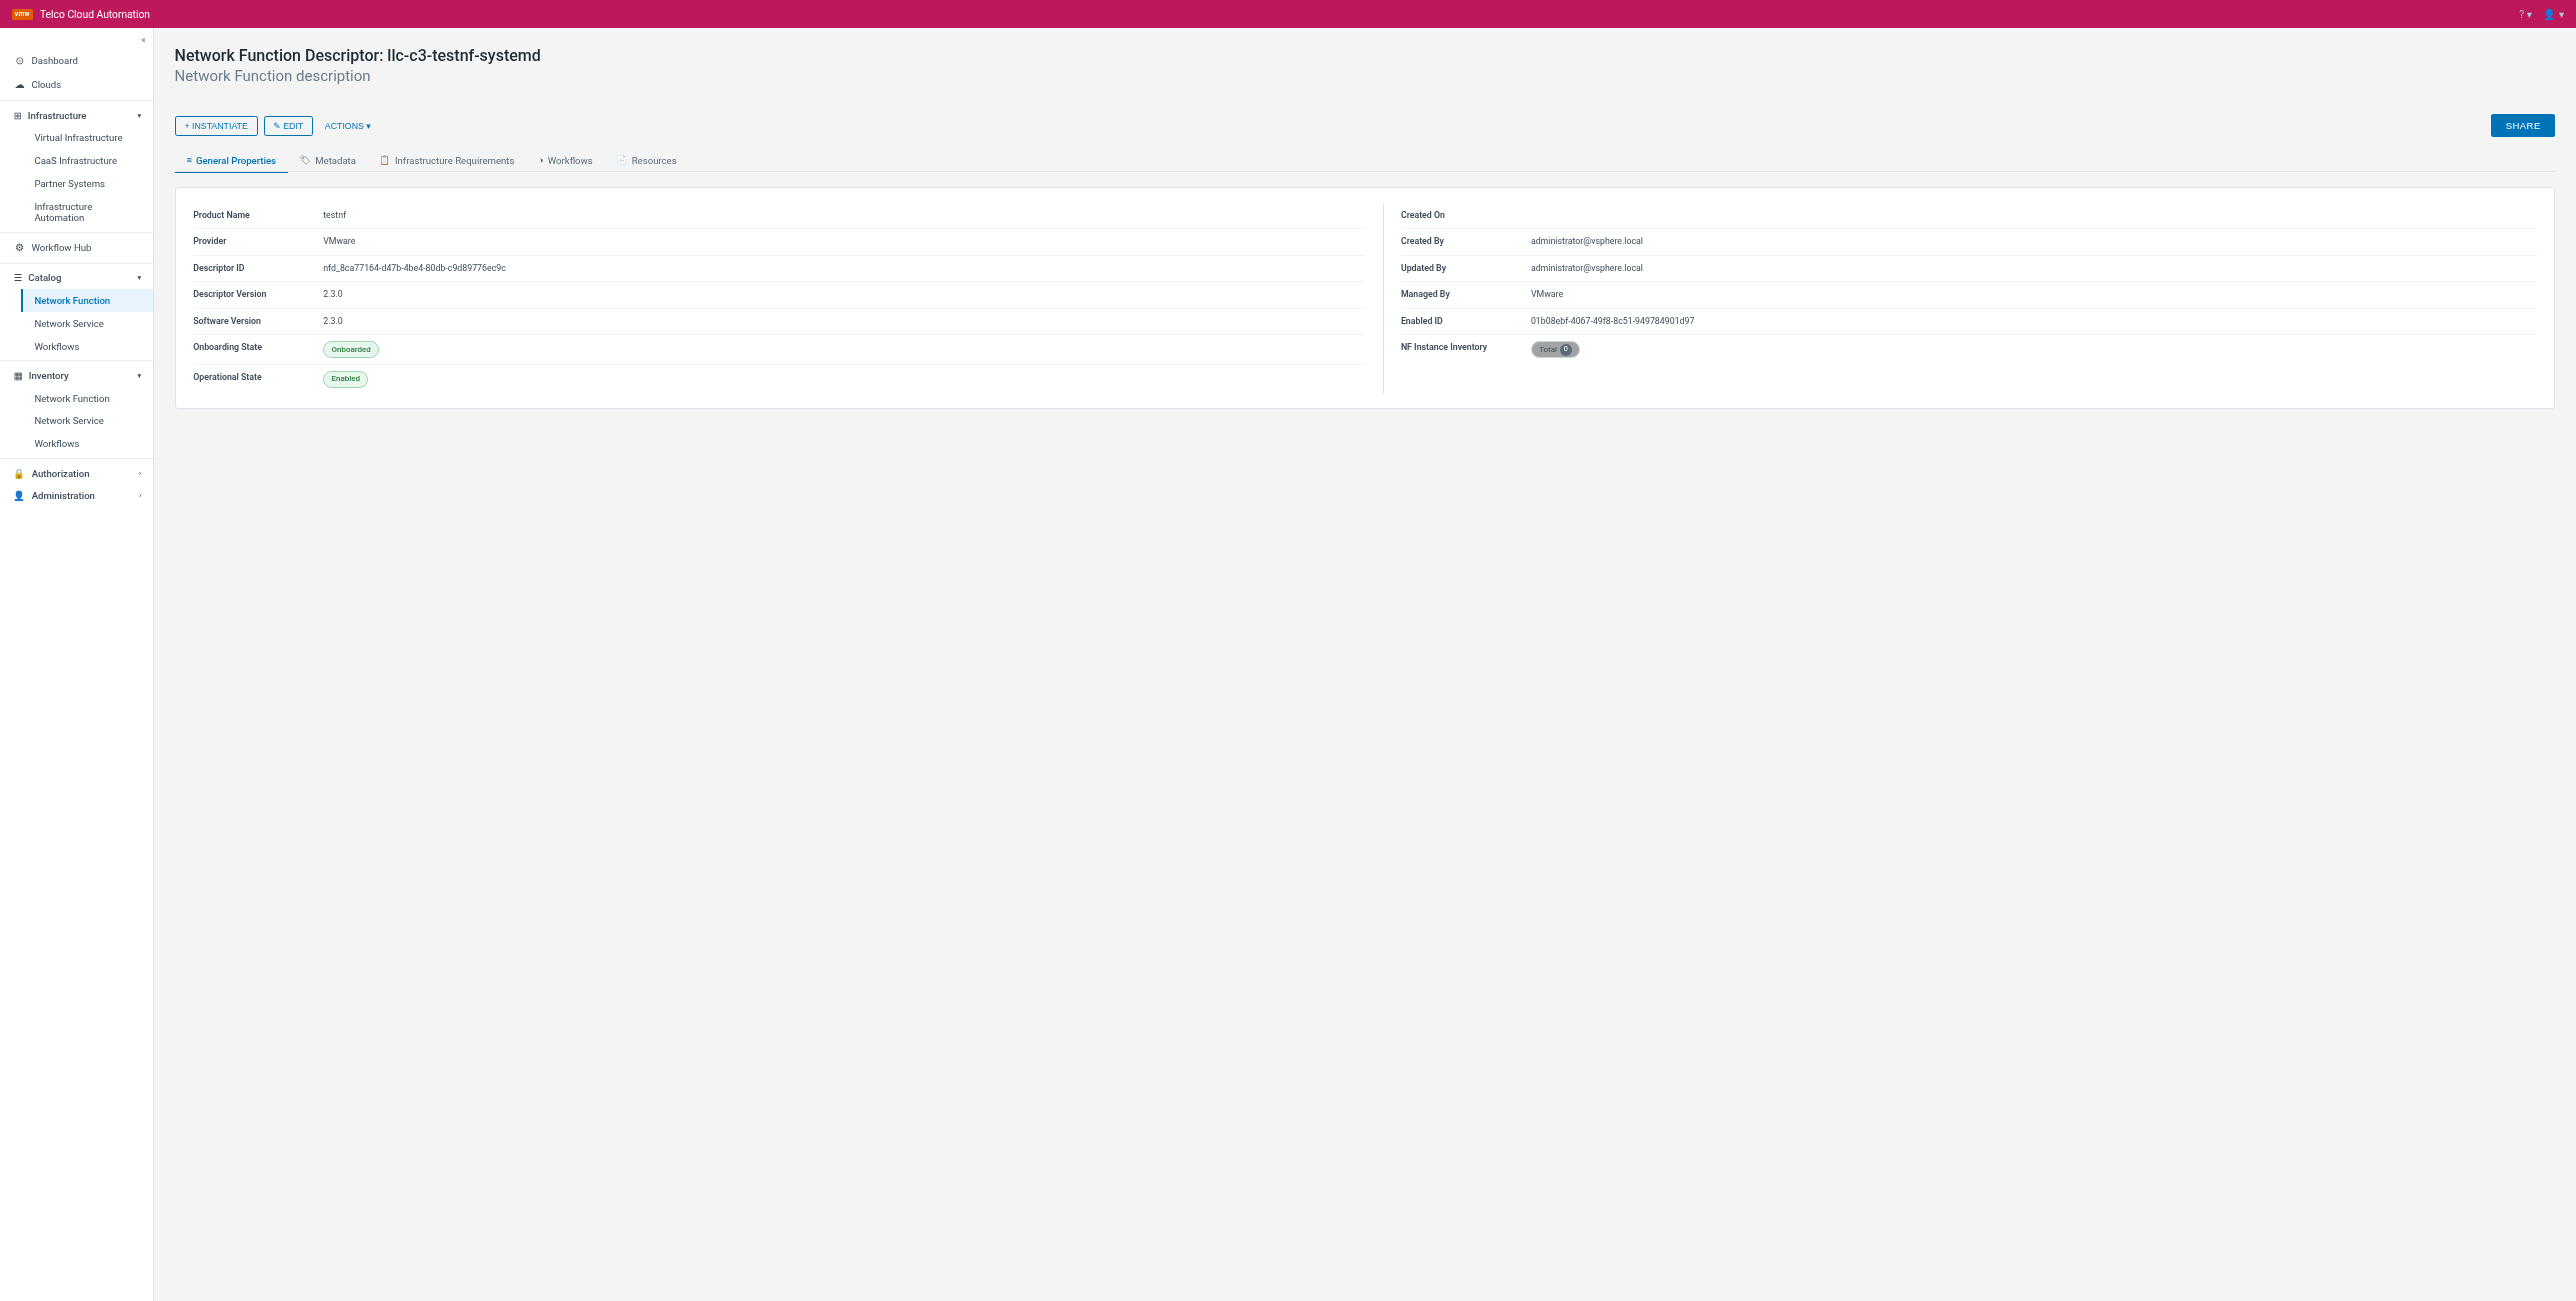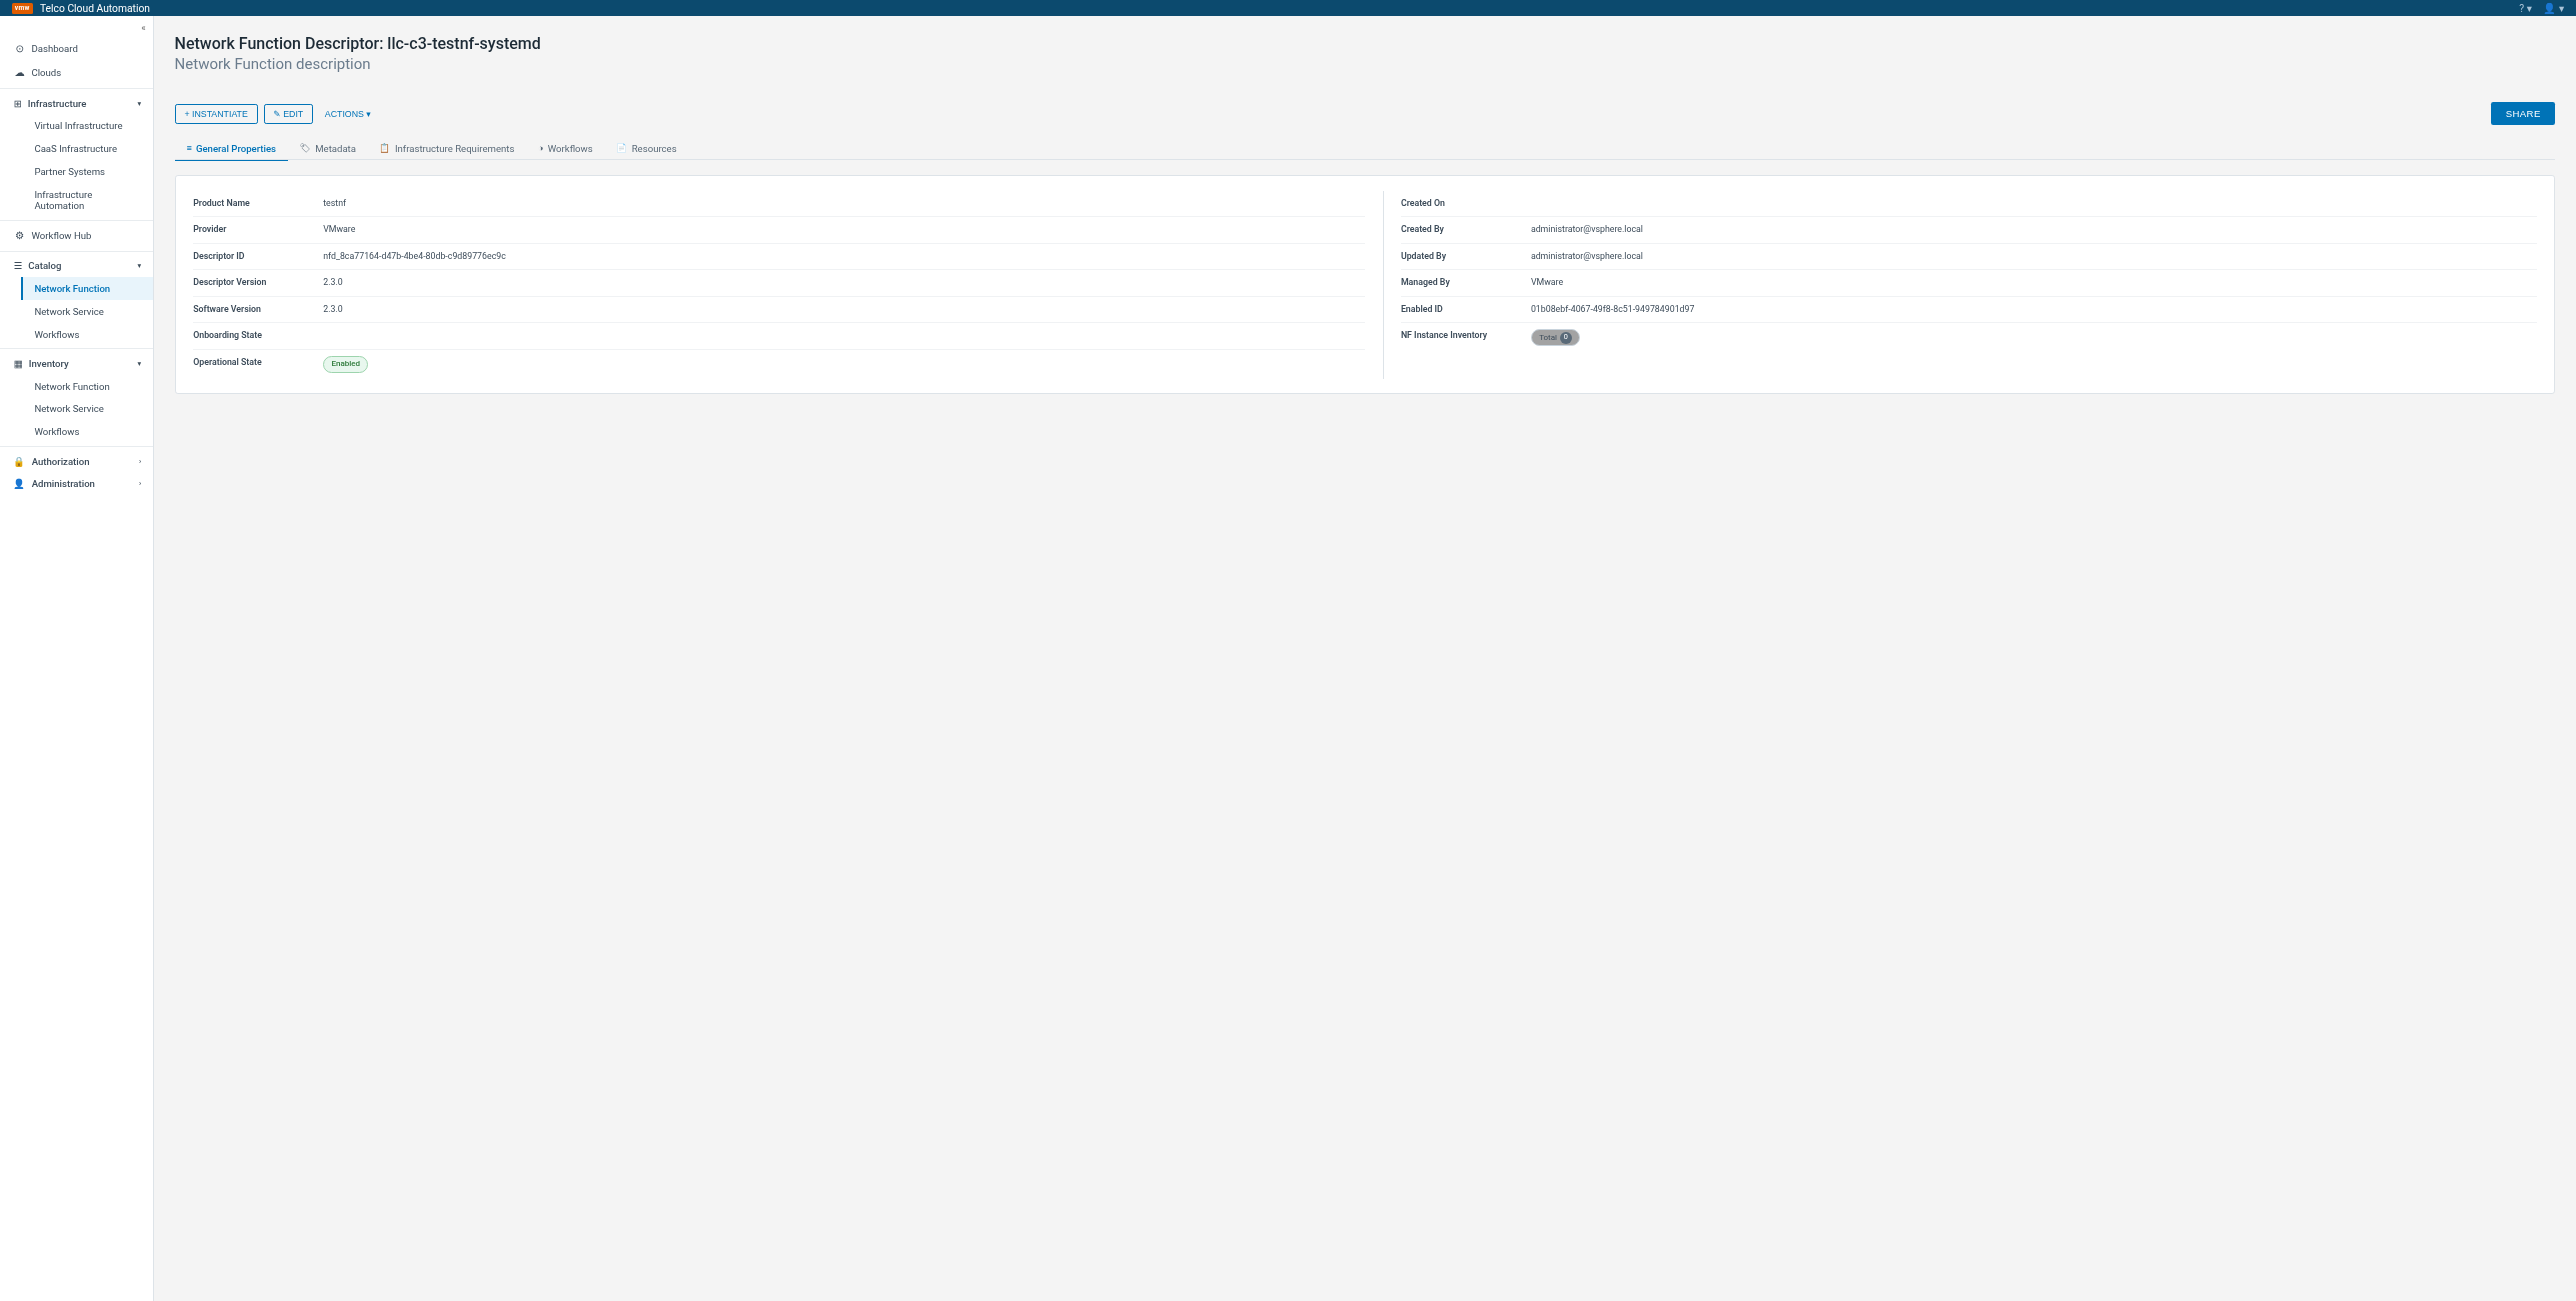--- a/index.html
+++ b/index.html
@@ -1,21 +1,21 @@
 <!DOCTYPE html>
 <html style="font-size:11.8px"><head>
   <meta charset="utf-8">
   <style>
     * { box-sizing: border-box; margin: 0; padding: 0; }
     body { font-family: -apple-system, BlinkMacSystemFont, 'Segoe UI', Roboto, sans-serif; font-size: 9.6px; background: #f4f4f4; display: flex; flex-direction: column; height: 100vh; overflow: hidden; }
 
     
     .topnav {
-      background: #0c4a6e;
-      height: 16px;
+      background: #be185d;
+      height: 28px;
       display: flex;
       align-items: center;
       justify-content: space-between;
       padding: 0 11.8px;
       flex-shrink: 0;
     }
     .topnav-left { display: flex; align-items: center; gap: 7.3px; }
     .vmw-logo {
       background: #e05c00;
       color: white;
@@ -388,20 +388,23 @@
           <div class="prop-row">
             <span class="prop-label">Descriptor Version</span>
             <span class="prop-value">2.3.0</span>
           </div>
           <div class="prop-row">
             <span class="prop-label">Software Version</span>
             <span class="prop-value">2.3.0</span>
           </div>
           <div class="prop-row">
             <span class="prop-label">Onboarding State</span>
+            <span class="prop-value">
+              <span class="badge badge-green">Onboarded</span>
+            </span>
           </div>
           <div class="prop-row">
             <span class="prop-label">Operational State</span>
             <span class="prop-value">
               <span class="badge badge-green">Enabled</span>
             </span>
           </div>
         </div>
 
         <div style="display: flex;">

